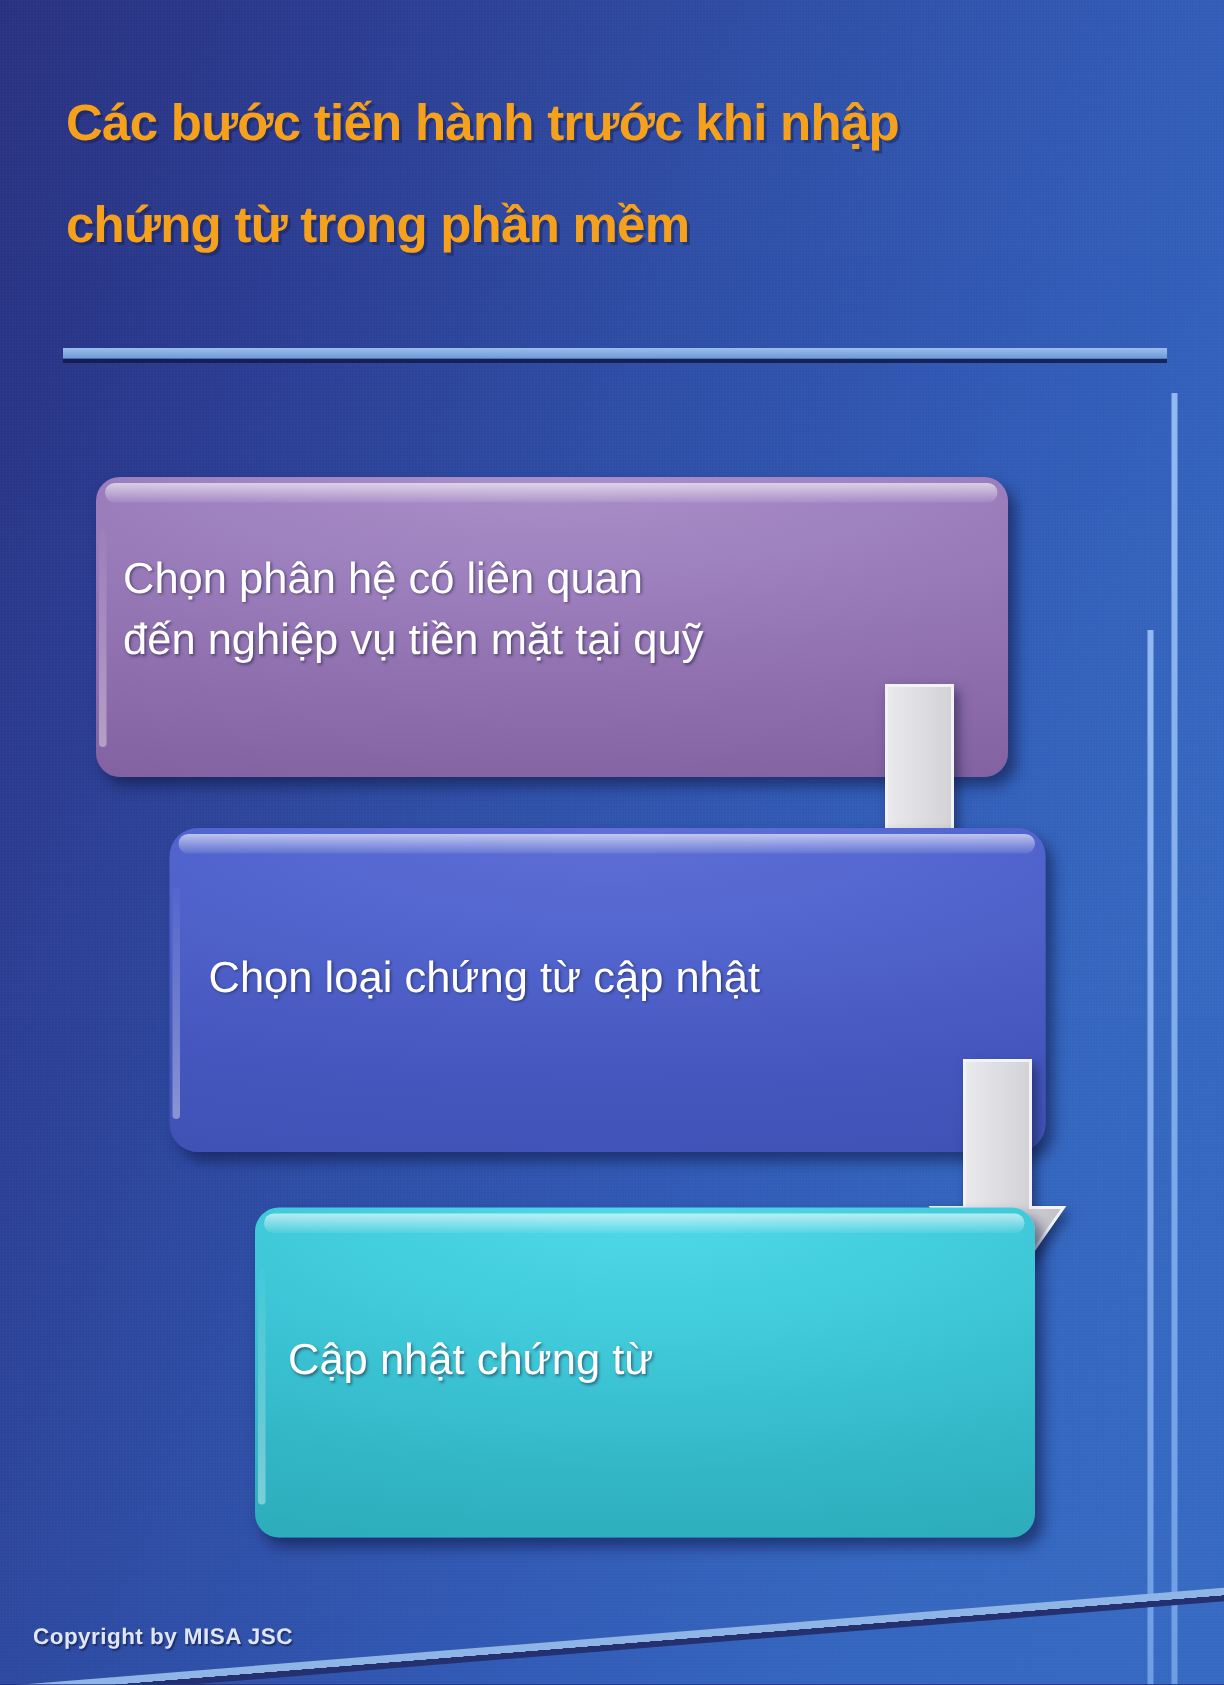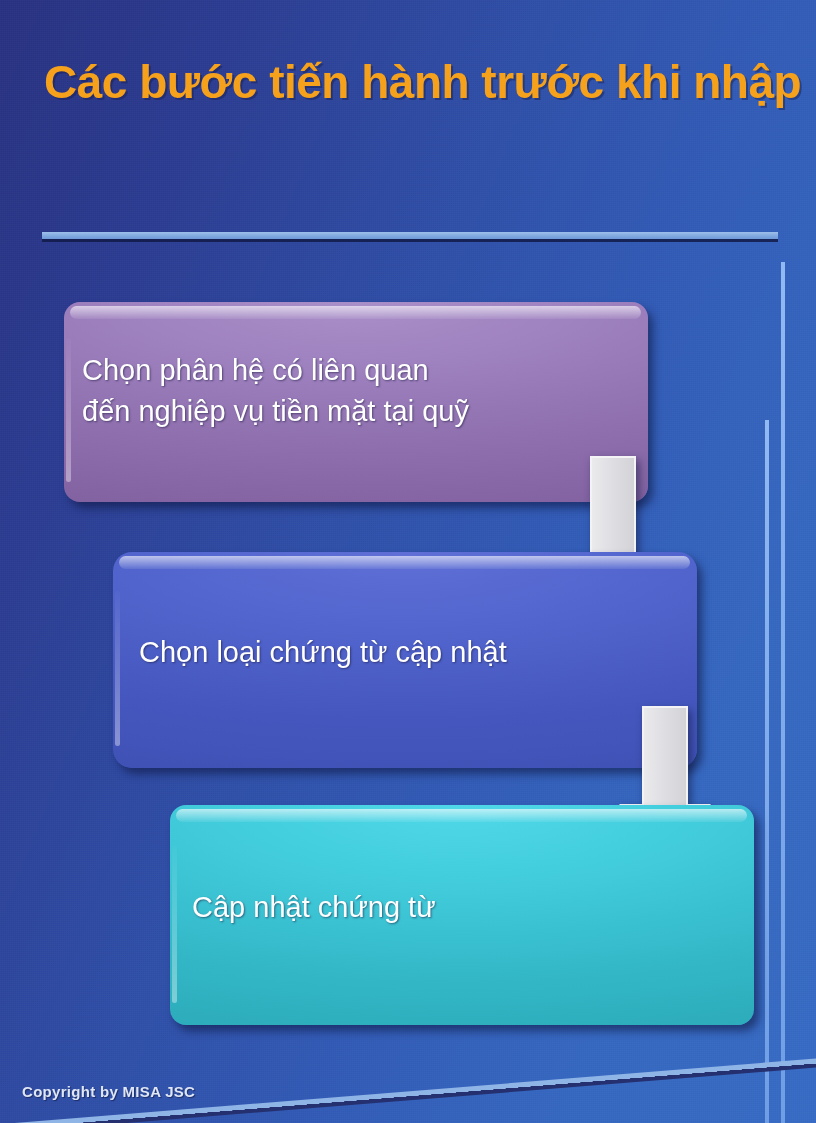--- a/index.html
+++ b/index.html
@@ -63,21 +63,21 @@
   #title-block {
     position: absolute;
     left: 44px;
     top: 48px;
     width: 740px;
   }
   .title-line {
     color: #f5a11c;
     font-family: "Liberation Sans", sans-serif;
     font-weight: bold;
-    font-size: 46px;
+    font-size: 34px;
     line-height: 68px;
     letter-spacing: -0.5px;
     white-space: nowrap;
     text-shadow: 2px 2px 0 rgba(20,28,80,.45);
   }
 
   #title-rule {
     position: absolute;
     left: 42px;
     top: 232px;
@@ -118,36 +118,37 @@
     position: absolute;
     color: #ffffff;
     font-family: "Liberation Sans", sans-serif;
     font-size: 29px;
     line-height: 41px;
     white-space: pre-line;
     text-shadow: 1px 1px 2px rgba(25,25,60,.55);
   }
 
   #box-1 {
-    left: 64px; top: 302px; width: 584px; height: 200px;
+    left: 64px; top: 318px; width: 584px; height: 200px;
     background:
       radial-gradient(150% 120% at 50% 0%, #a98fc8 0%, #9f82c0 25%, #8f6fae 60%, #7d5d9c 100%);
+    padding-left: 24px;
   }
   #box-1 .ptext { left: 18px; top: 48px; }
 
   #box-2 {
     left: 113px; top: 552px; width: 584px; height: 216px;
     background:
       radial-gradient(150% 120% at 50% 0%, #5f6fd6 0%, #5366cf 28%, #4557be 65%, #3e4fb2 100%);
     border-radius: 19px;
   }
   #box-2 .ptext { left: 26px; top: 80px; }
 
   #box-3 {
-    left: 170px; top: 805px; width: 584px; height: 220px;
+    left: 170px; top: 805px; width: 520px; height: 220px;
     background:
       radial-gradient(150% 125% at 50% 0%, #4fd8e8 0%, #43cede 25%, #32b6c6 65%, #2aa6b4 100%);
   }
   #box-3 .ptext { left: 22px; top: 82px; }
 
   
   .arrow {
     position: absolute;
     filter: drop-shadow(3px 4px 4px rgba(15,22,62,.55));
   }
@@ -170,20 +171,21 @@
 <div id="slide">
 
   <div id="noise"></div>
 
   <div class="vline" id="vline-outer"></div>
   <div class="vline" id="vline-inner"></div>
   <div id="diag-line"></div>
 
   <div id="title-block">
     <div class="title-line">Các bước tiến hành trước khi nhập</div>
+    <div class="title-line">chứng từ trong phần mềm</div>
   </div>
   <div id="title-rule"></div>
 
   <div class="pbox" id="box-1">
     <div class="gloss"></div>
     <div class="sideglow"></div>
     <div class="ptext">Chọn phân hệ có liên quan
 đến nghiệp vụ tiền mặt tại quỹ</div>
   </div>
 

